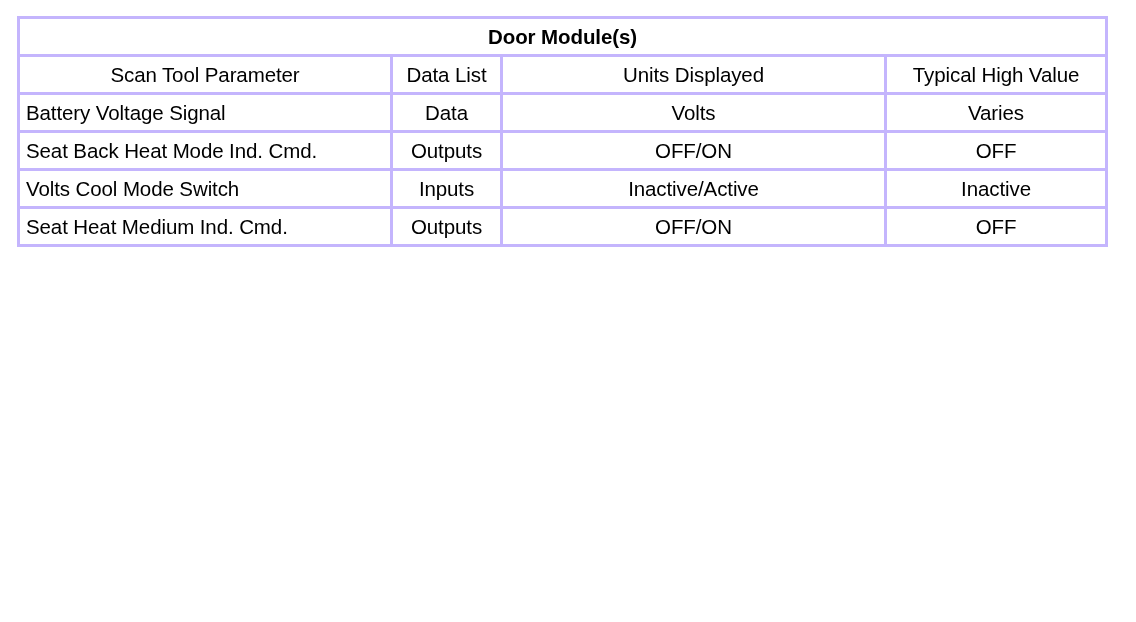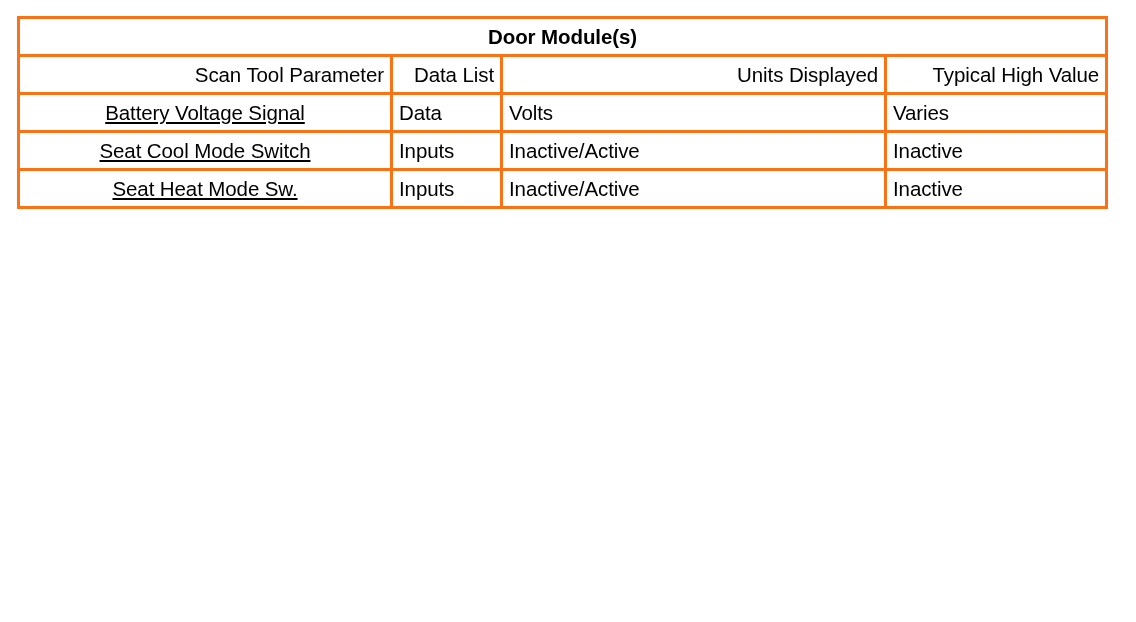--- a/index.html
+++ b/index.html
@@ -26,21 +26,21 @@
     position: absolute;
     left: 17px;
     top: 16px;
     width: 1088px;
     border-collapse: collapse;
     table-layout: fixed;
     background: #ffffff;
   }
 
   #spec-table td {
-    border: 3px solid #f97316;
+    border: 3px solid #c4b5fd;
     background: #ffffff;
     padding: 0 6px;
     height: 35px;
     font-size: 20.5px;
     line-height: 1.05;
     white-space: nowrap;
     overflow: hidden;
     letter-spacing: -0.1px;
   }
 
@@ -59,40 +59,39 @@
   }
   td.title-banner {
     height: 39px;
   }
   td.section-banner {
     height: 37px;
   }
 
   
   td.colhead {
-    text-align: right;
+    text-align: center;
     font-weight: normal;
     height: 37px;
   }
   td.colhead.shrink {
     font-size: 19.5px;
     letter-spacing: -0.4px;
     padding: 0 2px;
   }
 
   
   td.param {
-    text-align: center;
+    text-align: left;
     padding-left: 7px;
-    text-decoration: underline;
   }
   td.list,
   td.units,
   td.value {
-    text-align: left;
+    text-align: center;
   }
   td.units.tight {
     font-size: 19.5px;
     letter-spacing: -0.45px;
     padding: 0 1px;
   }
 </style>
 </head>
 <body>
 
@@ -120,37 +119,43 @@
 
 
       <tr>
         <td class="param">Battery Voltage Signal</td>
         <td class="list">Data</td>
         <td class="units">Volts</td>
         <td class="value">Varies</td>
       </tr>
 
 
+      <tr>
+        <td class="param">Seat Back Heat Mode Ind. Cmd.</td>
+        <td class="list">Outputs</td>
+        <td class="units">OFF/ON</td>
+        <td class="value">OFF</td>
+      </tr>
 
 
 
       <tr>
-        <td class="param">Seat Cool Mode Switch</td>
+        <td class="param">Volts Cool Mode Switch</td>
         <td class="list">Inputs</td>
         <td class="units">Inactive/Active</td>
         <td class="value">Inactive</td>
       </tr>
 
 
 
+      <tr>
+        <td class="param">Seat Heat Medium Ind. Cmd.</td>
+        <td class="list">Outputs</td>
+        <td class="units">OFF/ON</td>
+        <td class="value">OFF</td>
+      </tr>
 
 
-      <tr>
-        <td class="param">Seat Heat Mode Sw.</td>
-        <td class="list">Inputs</td>
-        <td class="units">Inactive/Active</td>
-        <td class="value">Inactive</td>
-      </tr>
 
     </tbody>
   </table>
 
 </div>
 
 </body></html>

